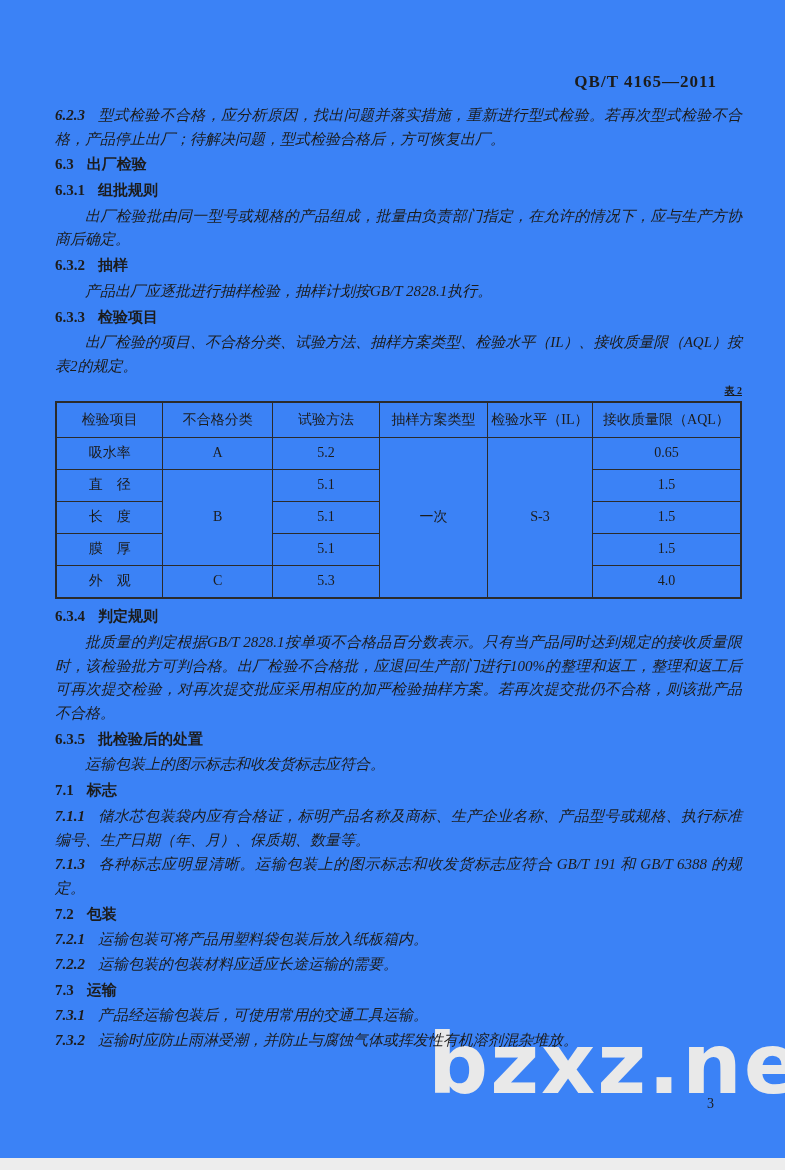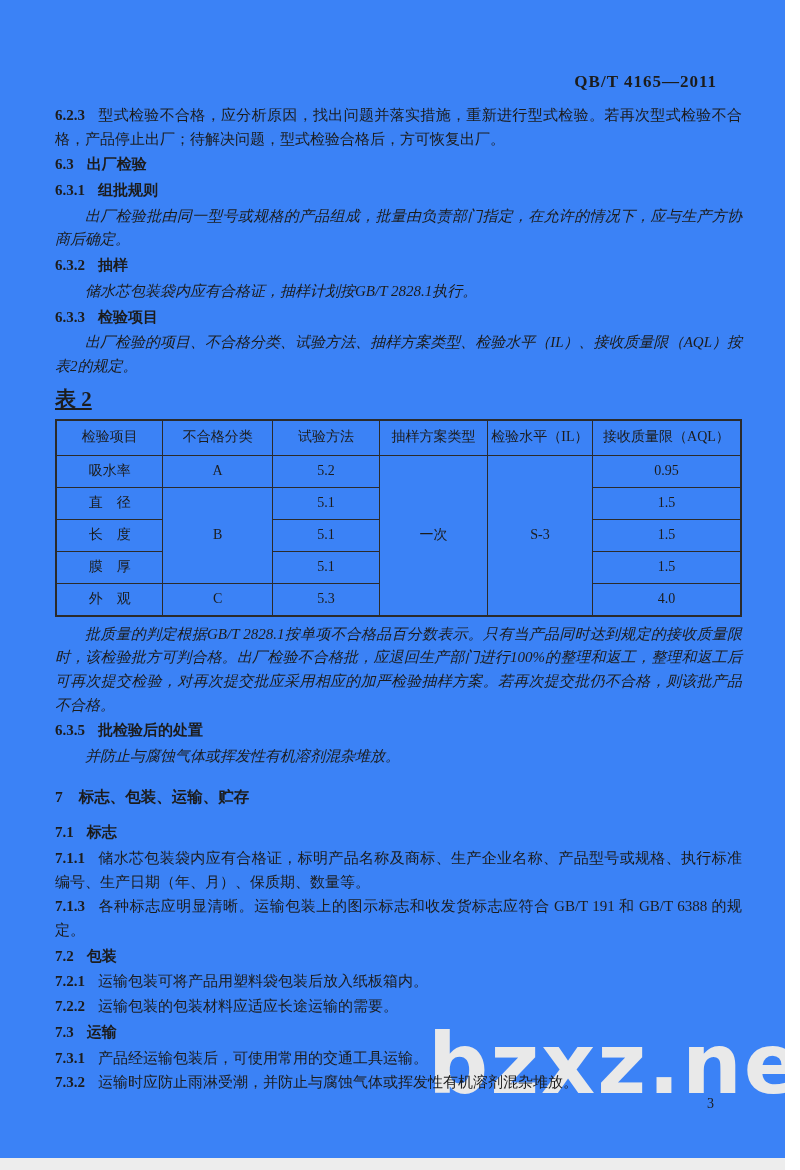--- a/index.html
+++ b/index.html
@@ -16,29 +16,29 @@
     font-weight:bold;font-size:17px;letter-spacing:1px;
     font-family:"Liberation Serif","DejaVu Serif",serif;
     z-index:2;
   }
   .content{
     position:absolute;top:104px;left:55px;width:687px;
     font-size:15px;line-height:1.58;
     z-index:1;
   }
   p,h2,h3{margin:0;padding:0;}
-  .clause{margin:0 0 1px 0;text-align:justify;}
+  .clause{margin:0 0 1px 0;text-align:justify;font-style:italic;}
   .cnum{font-weight:bold;margin-right:13px;white-space:nowrap;}
   .para{text-indent:2em;margin:0 0 1px 0;text-align:justify;font-style:italic;}
   .hd{font-size:15px;font-weight:bold;margin:2px 0 2px 0;}
   .hd .hnum{margin-right:13px;font-family:Liberation Serif, serif;}
   .chapter{font-size:15.5px;font-weight:bold;margin:16px 0 12px 0;}
   .chapter .hnum{margin-right:16px;}
   .tbl-caption{
-    text-align:left;font-weight:bold;font-size:21px;
+    text-align:right;font-weight:bold;font-size:10px;
     margin:4px 0 3px 0;
     text-decoration:underline;
   }
   table.spec{
     border-collapse:collapse;width:100%;
     font-size:14px;line-height:1.2;
     margin:0 0 6px 0;
     border:2px solid #2b2b2b;
   }
   table.spec th,table.spec td{
@@ -86,21 +86,21 @@
     </h3>
 
     <h3 class="hd">
       <span class="hnum">6.3.1</span><span>组批规则</span>
     </h3>
     <p class="para">出厂检验批由同一型号或规格的产品组成，批量由负责部门指定，在允许的情况下，应与生产方协商后确定。</p>
 
     <h3 class="hd">
       <span class="hnum">6.3.2</span><span>抽样</span>
     </h3>
-    <p class="para">储水芯包装袋内应有合格证，抽样计划按GB/T 2828.1执行。</p>
+    <p class="para">产品出厂应逐批进行抽样检验，抽样计划按GB/T 2828.1执行。</p>
 
     <h3 class="hd">
       <span class="hnum">6.3.3</span><span>检验项目</span>
     </h3>
     <p class="para">出厂检验的项目、不合格分类、试验方法、抽样方案类型、检验水平（IL）、接收质量限（AQL）按表2的规定。</p>
 
     <div class="tbl-caption">表 2</div>
 
     <table class="spec">
       <colgroup>
@@ -119,21 +119,21 @@
         <th>抽样方案类型</th>
         <th>检验水平（IL）</th>
         <th>接收质量限（AQL）</th>
       </tr>
       <tr>
         <td>吸水率</td>
         <td>A</td>
         <td>5.2</td>
         <td rowspan="5">一次</td>
         <td rowspan="5">S-3</td>
-        <td>0.95</td>
+        <td>0.65</td>
       </tr>
       <tr>
         <td>直　径</td>
         <td rowspan="3">B</td>
         <td>5.1</td>
         <td>1.5</td>
       </tr>
       <tr>
         <td>长　度</td>
         <td>5.1</td>
@@ -146,30 +146,30 @@
       </tr>
       <tr>
         <td>外　观</td>
         <td>C</td>
         <td>5.3</td>
         <td>4.0</td>
       </tr>
     </tbody>
       </table>
 
+    <h3 class="hd">
+      <span class="hnum">6.3.4</span><span>判定规则</span>
+    </h3>
     <p class="para">批质量的判定根据GB/T 2828.1按单项不合格品百分数表示。只有当产品同时达到规定的接收质量限时，该检验批方可判合格。出厂检验不合格批，应退回生产部门进行100%的整理和返工，整理和返工后可再次提交检验，对再次提交批应采用相应的加严检验抽样方案。若再次提交批仍不合格，则该批产品不合格。</p>
 
     <h3 class="hd">
       <span class="hnum">6.3.5</span><span>批检验后的处置</span>
     </h3>
-    <p class="para">并防止与腐蚀气体或挥发性有机溶剂混杂堆放。</p>
-
-    <h2 class="chapter">
-      <span class="hnum">7</span><span>标志、包装、运输、贮存</span>
-    </h2>
+    <p class="para">运输包装上的图示标志和收发货标志应符合。</p>
+
 
     <h3 class="hd">
       <span class="hnum">7.1</span><span>标志</span>
     </h3>
     <p class="clause">
       <span class="cnum">7.1.1</span><span>储水芯包装袋内应有合格证，标明产品名称及商标、生产企业名称、产品型号或规格、执行标准编号、生产日期（年、月）、保质期、数量等。</span>
     </p>
     <p class="clause">
       <span class="cnum">7.1.3</span><span>各种标志应明显清晰。运输包装上的图示标志和收发货标志应符合 GB/T 191 和 GB/T 6388 的规定。</span>
     </p>

